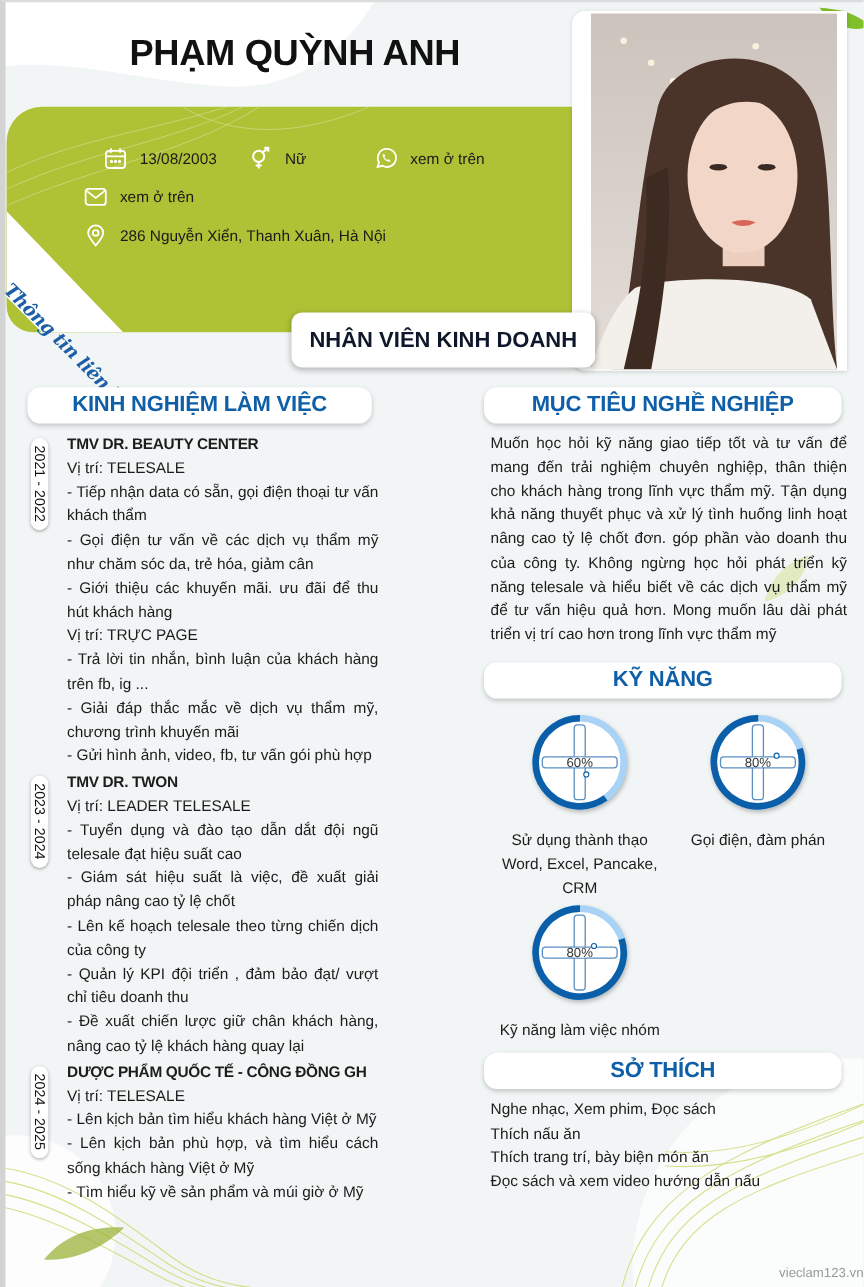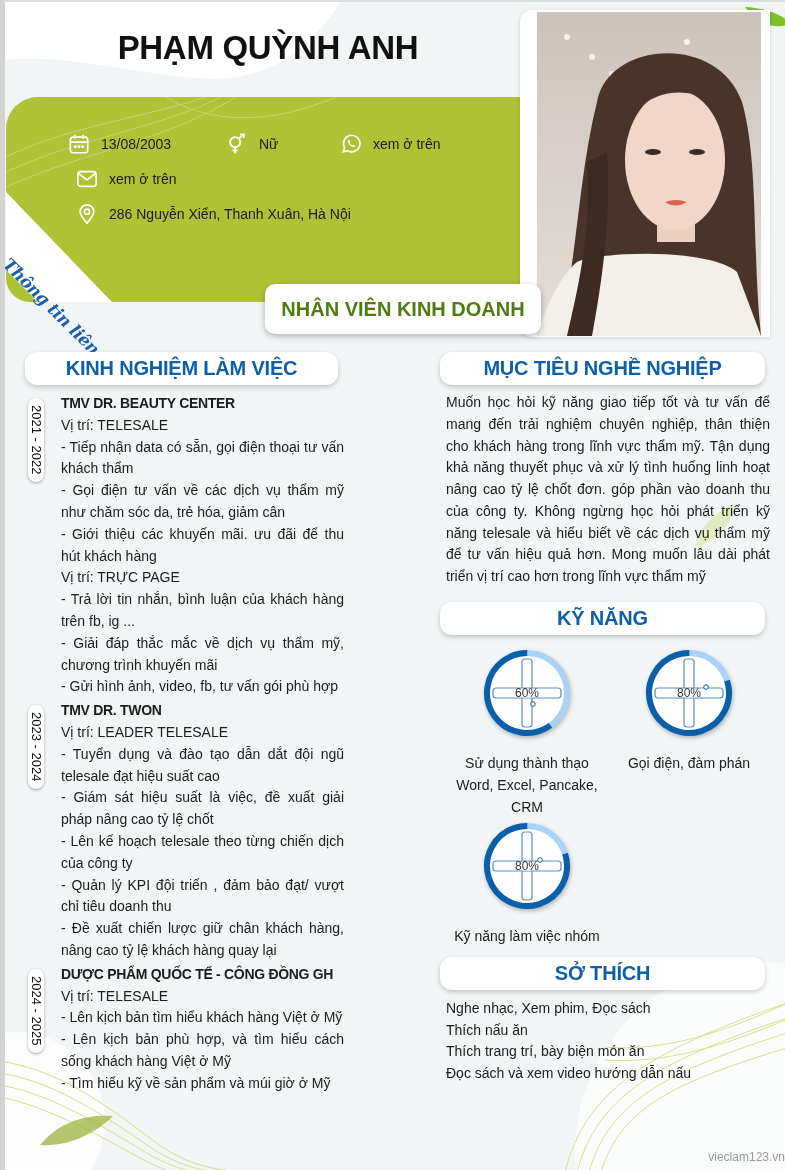--- a/index.html
+++ b/index.html
@@ -42,21 +42,21 @@
     box-shadow: 0 1px 4px rgba(0,0,0,0.15);
   }
   .photo { position: absolute; left: 17px; top: 2px; width: 224px; height: 324px; overflow: hidden; }
 
   
   .job-title-card {
     position: absolute; left: 260px; top: 282px; width: 276px; height: 50px;
     background: #fff; border-radius: 10px;
     box-shadow: 0 2px 6px rgba(0,0,0,0.28);
     display: flex; align-items: center; justify-content: center;
-    font-weight: bold; font-size: 20px; color: #4d7c0f; z-index: 3;
+    font-weight: bold; font-size: 20px; color: #0f172a; z-index: 3;
   }
 
   
   .section-header {
     position: absolute; height: 33px; background: #fff; border-radius: 12px;
     box-shadow: 0 2px 5px rgba(0,0,0,0.2);
     display: flex; align-items: center; justify-content: center;
     font-weight: bold; font-size: 20px; color: #0f5fa8; letter-spacing: -0.2px;
   }
 
@@ -128,21 +128,21 @@
   <svg class="deco" style="left:0;top:0" width="514" height="205">
     <g fill="none" stroke="#ffffff" stroke-width="0.8" opacity="0.35">
       <path d="M0,60 C60,30 140,20 200,0"></path>
       <path d="M0,75 C70,42 150,32 215,0"></path>
       <path d="M0,90 C80,54 160,44 230,0"></path>
       <path d="M160,0 C200,25 260,30 330,0"></path>
     </g>
     <polygon points="0,95 106,205 32,205 0,173" fill="#ffffff"></polygon>
   </svg>
 
-  <div class="contact-item" style="left:62px;top:35px;">
+  <div class="contact-item" style="left:88px;top:35px;">
     <svg viewBox="0 0 24 24" fill="none" stroke="#fff" stroke-width="1.8">
       <rect x="2.5" y="4.5" width="19" height="17" rx="3"></rect>
         <line x1="2.5" y1="10" x2="21.5" y2="10"></line>
       <line x1="7.5" y1="2" x2="7.5" y2="6.5"></line>
         <line x1="16.5" y1="2" x2="16.5" y2="6.5"></line>
       <circle cx="8" cy="15" r="0.7" fill="#fff"></circle>
         <circle cx="12" cy="15" r="0.7" fill="#fff"></circle>
         <circle cx="16" cy="15" r="0.7" fill="#fff"></circle>
     </svg>
     <span>13/08/2003</span>

